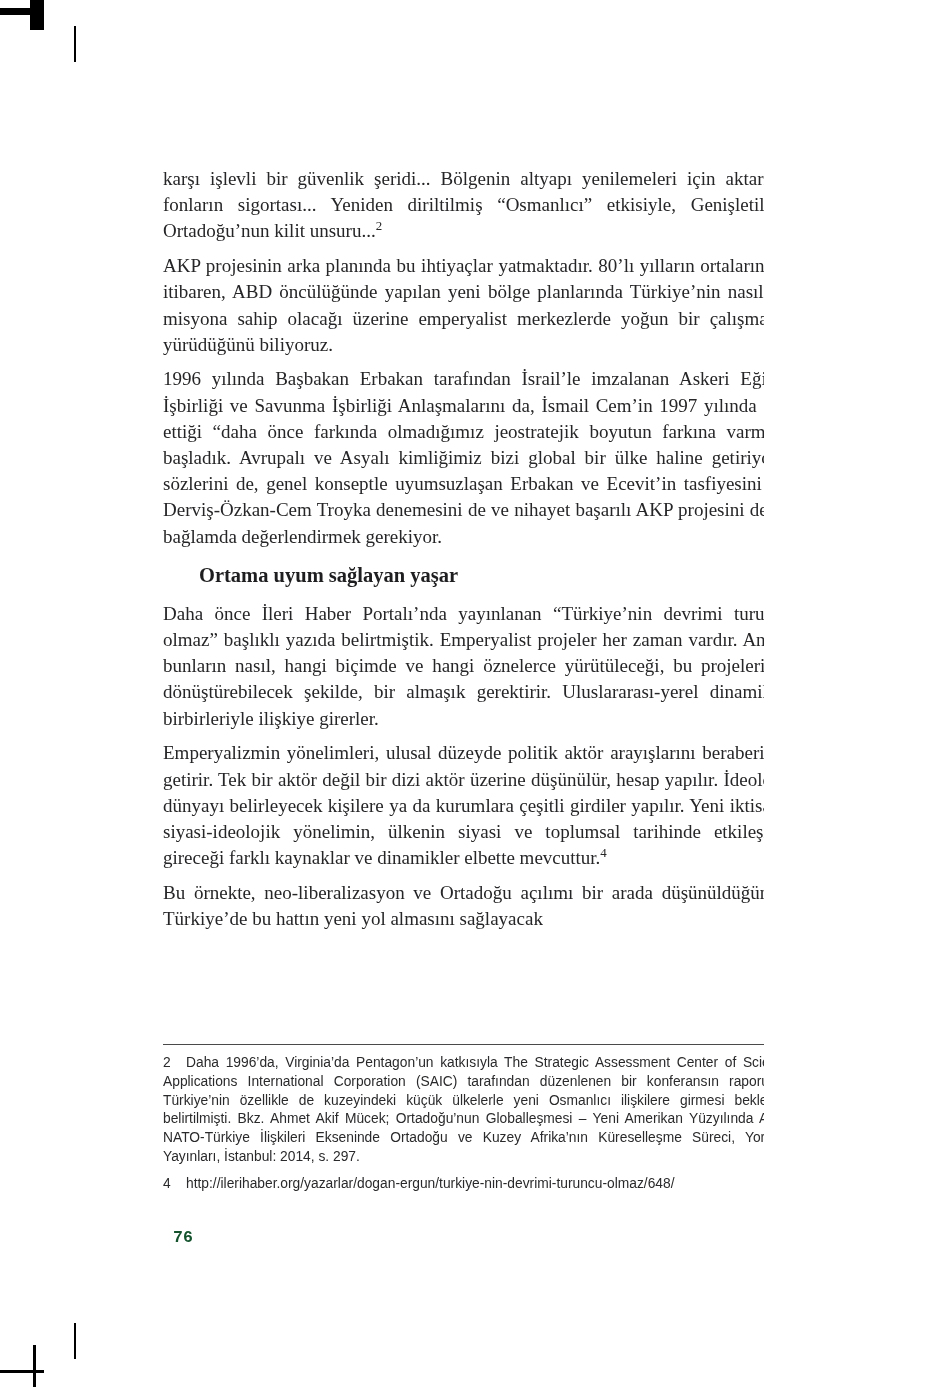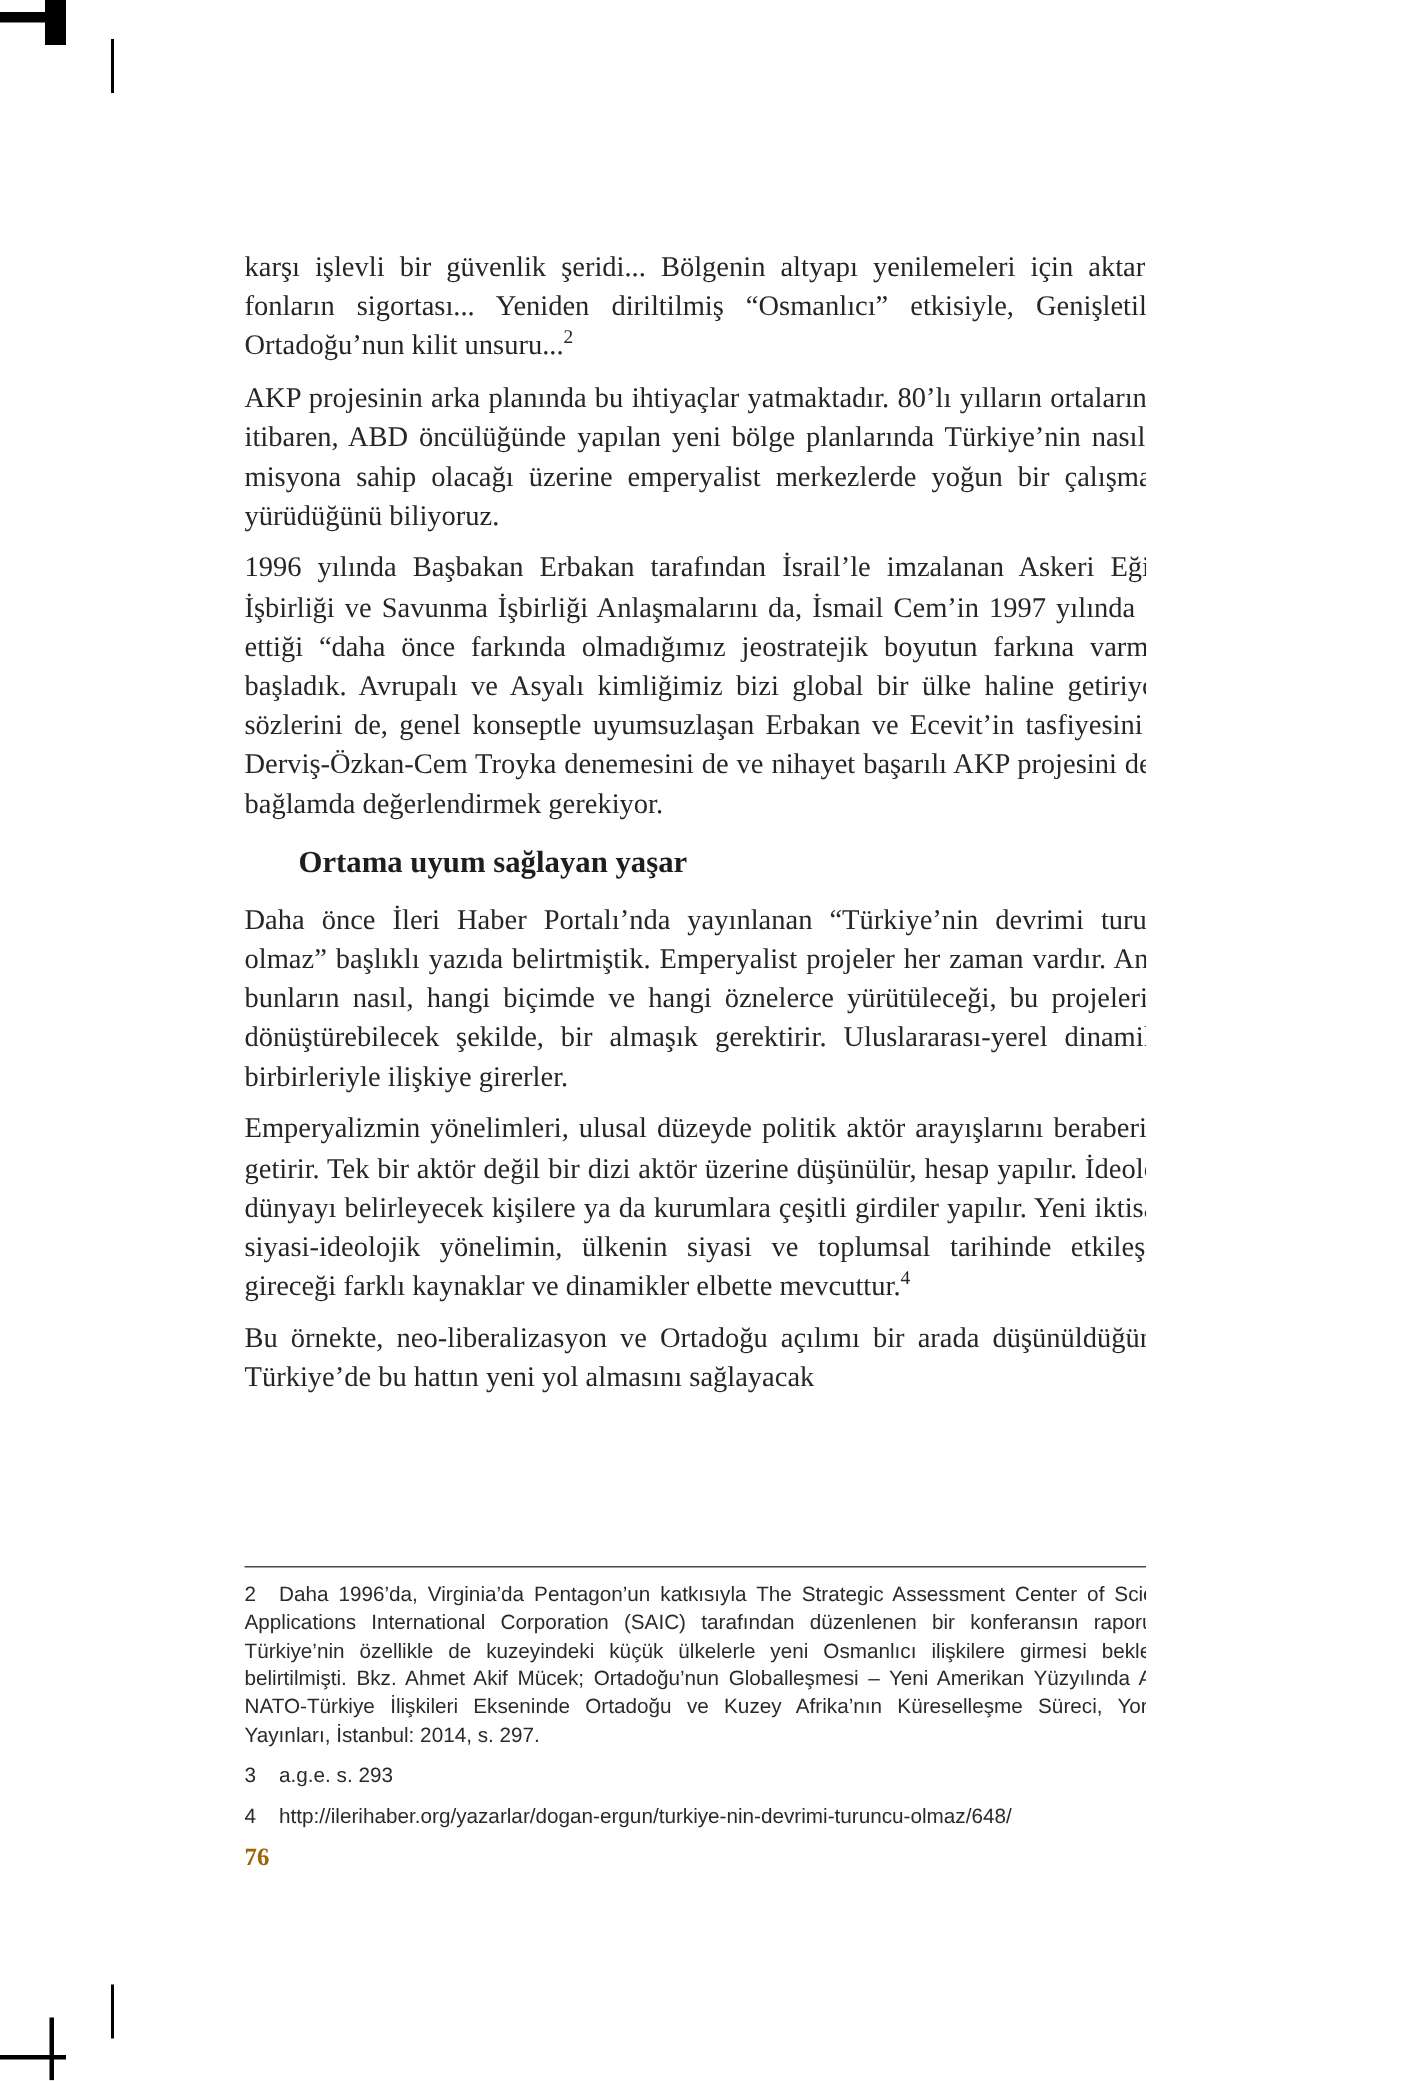--- a/index.html
+++ b/index.html
@@ -57,26 +57,26 @@
     text-align: justify;
     color: #2a2a2c;
     margin-bottom: 8px;
   }
   .footnote-num {
     display: inline-block;
     width: 23px;
   }
   .page-number {
     position: absolute;
-    left: 163px;
+    left: 173px;
     top: 1228px;
-    font-family: Liberation Serif, serif;
+    font-family: Liberation Mono, monospace;
     font-weight: bold;
     font-size: 16.5px;
-    color: #a16207;
+    color: #14532d;
   }
   .crop { position: absolute; background: #000; }
 </style>
 </head>
 <body>
 
 <div class="page">
 
   <div>
     <div class="crop" style="left:0; top:8px; width:44px; height:7px;"></div>
@@ -102,20 +102,19 @@
       <h2 class="section-heading">Ortama uyum sağlayan yaşar</h2>
       <p class="body-paragraph">Daha önce İleri Haber Portalı’nda yayınlanan “Türkiye’nin devrimi turuncu olmaz” başlıklı yazıda belirtmiştik. Emperyalist projeler her zaman vardır. Ancak bunların nasıl, hangi biçimde ve hangi öznelerce yürütüleceği, bu projeleri de dönüştürebilecek şekilde, bir almaşık gerektirir. Uluslararası-yerel dinamikler birbirleriyle ilişkiye girerler.</p>
       <p class="body-paragraph">Emperyalizmin yönelimleri, ulusal düzeyde politik aktör arayışlarını beraberinde getirir. Tek bir aktör değil bir dizi aktör üzerine düşünülür, hesap yapılır. İdeolojik dünyayı belirleyecek kişilere ya da kurumlara çeşitli girdiler yapılır. Yeni iktisadi-siyasi-ideolojik yönelimin, ülkenin siyasi ve toplumsal tarihinde etkileşime gireceği farklı kaynaklar ve dinamikler elbette mevcuttur.<sup>4</sup></p>
       <p class="body-paragraph">Bu örnekte, neo-liberalizasyon ve Ortadoğu açılımı bir arada düşünüldüğünde, Türkiye’de bu hattın yeni yol almasını sağlayacak</p>
     </div>
 
   <div class="footnote-block">
     <div class="footnote-rule"></div>
     <div>
         <p class="footnote"><span class="footnote-num">2</span><span>Daha 1996’da, Virginia’da Pentagon’un katkısıyla The Strategic Assessment Center of Science Applications International Corporation (SAIC) tarafından düzenlenen bir konferansın raporunda Türkiye’nin özellikle de kuzeyindeki küçük ülkelerle yeni Osmanlıcı ilişkilere girmesi beklentisi belirtilmişti. Bkz. Ahmet Akif Mücek; Ortadoğu’nun Globalleşmesi – Yeni Amerikan Yüzyılında ABD-NATO-Türkiye İlişkileri Ekseninde Ortadoğu ve Kuzey Afrika’nın Küreselleşme Süreci, Yordam Yayınları, İstanbul: 2014, s. 297.</span></p>
-        <p class="footnote"><span class="footnote-num">3</span><span>a.g.e. s. 293</span></p>
         <p class="footnote"><span class="footnote-num">4</span><span>http://ilerihaber.org/yazarlar/dogan-ergun/turkiye-nin-devrimi-turuncu-olmaz/648/</span></p>
       </div>
   </div>
 
   <div class="page-number">76</div>
 
 </div>
 
 </body></html>

